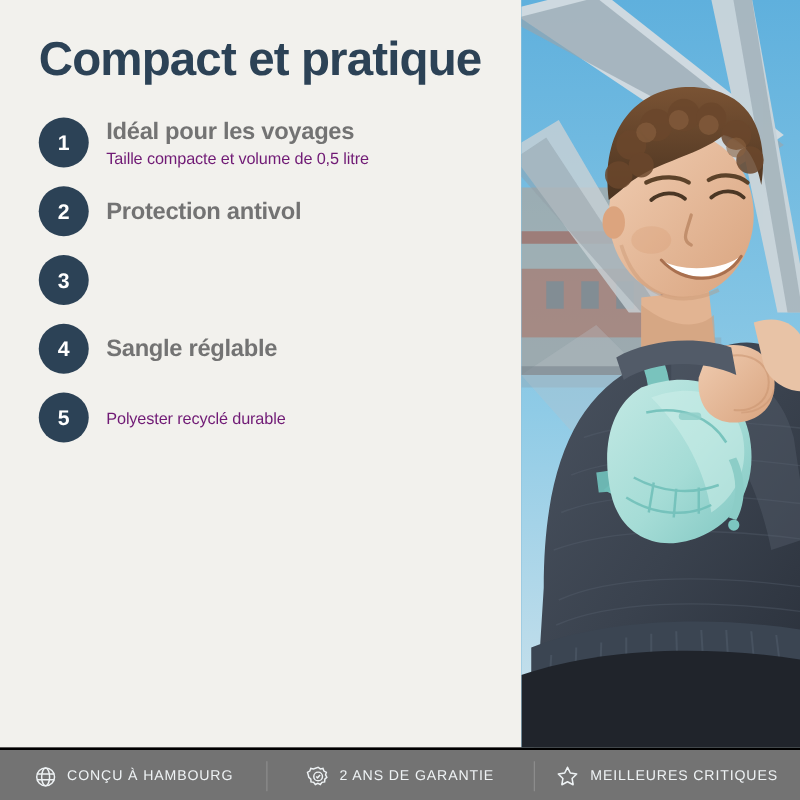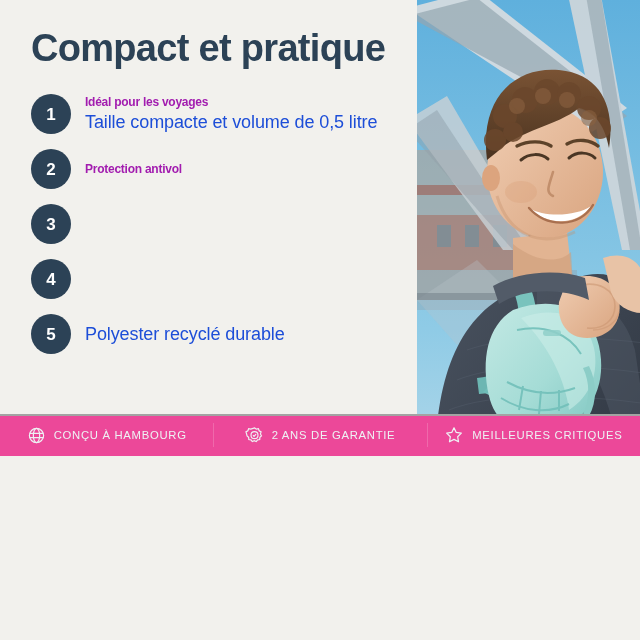--- a/index.html
+++ b/index.html
@@ -4,21 +4,21 @@
 <style>
   * { margin:0; padding:0; box-sizing:border-box; }
   html,body { width:640px; height:640px; }
   body {
     font-family:"Liberation Sans", sans-serif;
     background:#f2f1ed;
     overflow:hidden;
   }
   .card {
     position:relative;
-    width:640px; height:456px;
+    width:640px; height:640px;
     background:#f2f1ed;
     overflow:hidden;
   }
 
   
   .left {
     position:absolute; left:0; top:0;
     width:417px; height:598px;
     background:#f2f1ed;
     padding:26px 18px 0 31px;
@@ -49,52 +49,52 @@
     font-size:17px;
     font-weight:bold;
     display:flex;
     align-items:center;
     justify-content:center;
     margin-right:14px;
     line-height:1;
   }
   .text { flex:1 1 auto; padding-top:1px; }
   .item-title {
-    font-size:12px;
+    font-size:19px;
     font-weight:bold;
-    color:#a21caf;
+    color:#737373;
     line-height:1.26;
     letter-spacing:-0.25px;
   }
   .item-sub {
-    font-size:18px;
-    color:#1d4ed8;
+    font-size:13px;
+    color:#701a75;
     line-height:1.42;
     letter-spacing:-0.1px;
   }
 
   
   .photo {
     position:absolute;
     left:417px; top:0;
     width:223px; height:598px;
     overflow:hidden;
     background:#6fb4d8;
   }
   .photo svg { display:block; width:223px; height:598px; }
 
   
   .footer {
     position:absolute;
     left:0; bottom:0;
     width:640px; height:42px;
-    background:#ec4899;
+    background:#737373;
     display:flex;
-    align-items:flex-end;
-    border-top:2px solid #a3a3a3;
+    align-items:flex-start;
+    border-top:2px solid #000000;
   }
   .badge {
     flex:1 1 0;
     display:flex;
     align-items:center;
     justify-content:center;
     gap:8px;
     color:#eef2f4;
     font-size:11.3px;
     letter-spacing:0.7px;
@@ -137,20 +137,21 @@
         </div>
       </div>
 
       <div class="item">
         <div class="bullet">3</div>
       </div>
 
       <div class="item">
         <div class="bullet">4</div>
         <div class="text">
+          <div class="item-title">Sangle réglable</div>
         </div>
       </div>
 
       <div class="item">
         <div class="bullet">5</div>
         <div class="text">
           <div class="item-sub">Polyester recyclé durable</div>
         </div>
       </div>
 

